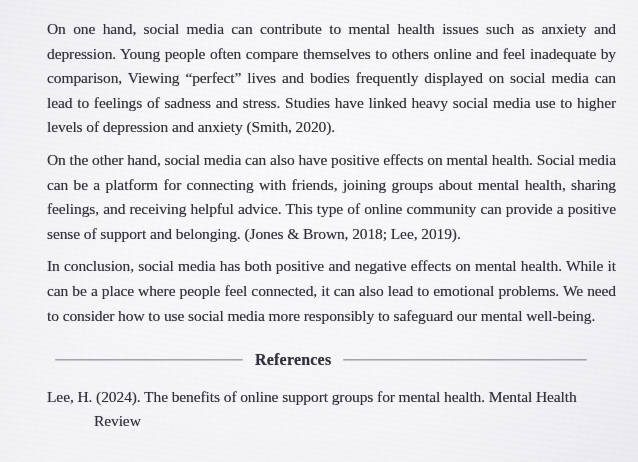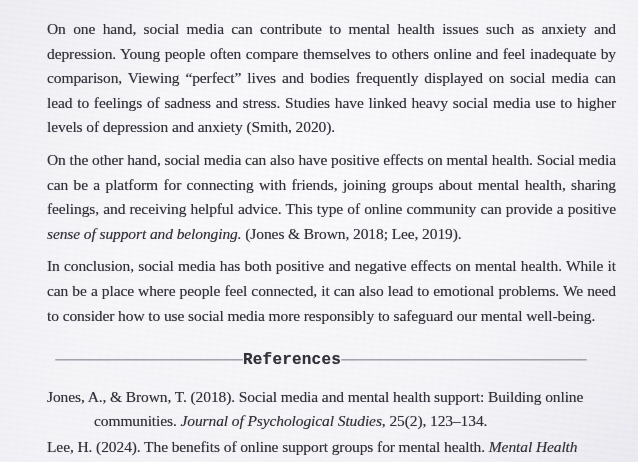--- a/index.html
+++ b/index.html
@@ -38,27 +38,26 @@
       repeating-linear-gradient(97deg, rgba(255,255,255,0.05) 0 5px, rgba(199,197,209,0.04) 5px 9px);
   }
   .para {
     margin: 0 0 8px 0;
     font-size: 15.5px;
     line-height: 24.6px;
     letter-spacing: -0.1px;
     text-align: justify;
     text-shadow: 0 0 0.7px rgba(42,41,50,0.5);
   }
-  .it { font-style: italic; }
+  .it { }
   .divider {
     display: flex;
     align-items: center;
-    gap: 0;
+    gap: 12px;
     margin: 20px 29px 13px 8px;
-    font-family: Liberation Mono, monospace;
   }
   .rule {
     height: 2px;
     border-radius: 1px;
     background: linear-gradient(rgba(122,122,134,0.85), rgba(214,213,223,0.9));
   }
   .rule-left  { width: 188px; }
   .rule-right { flex: 1; }
   .ref-heading {
     margin: 0;
@@ -94,17 +93,16 @@
     <p class="para"><span>In conclusion, social media has both positive and negative effects on mental health. While it can be a place where people feel connected, it can also lead to emotional problems. We need to consider how to use social media more responsibly to safeguard our mental well-being.</span></p>
   </section>
 
   <div class="divider">
     <span class="rule rule-left"></span>
     <h2 class="ref-heading">References</h2>
     <span class="rule rule-right"></span>
   </div>
 
   <section>
-    <p class="ref"><span>Jones, A., &amp; Brown, T. (2018). Social media and mental health support: Building online communities. </span><span class="it">Journal of Psychological Studies</span><span>, 25(2), 123–134.</span></p>
 
     <p class="ref"><span>Lee, H. (2024). The benefits of online support groups for mental health. </span><span class="it">Mental Health Review</span></p>
   </section>
 </main>
 
 </body></html>

